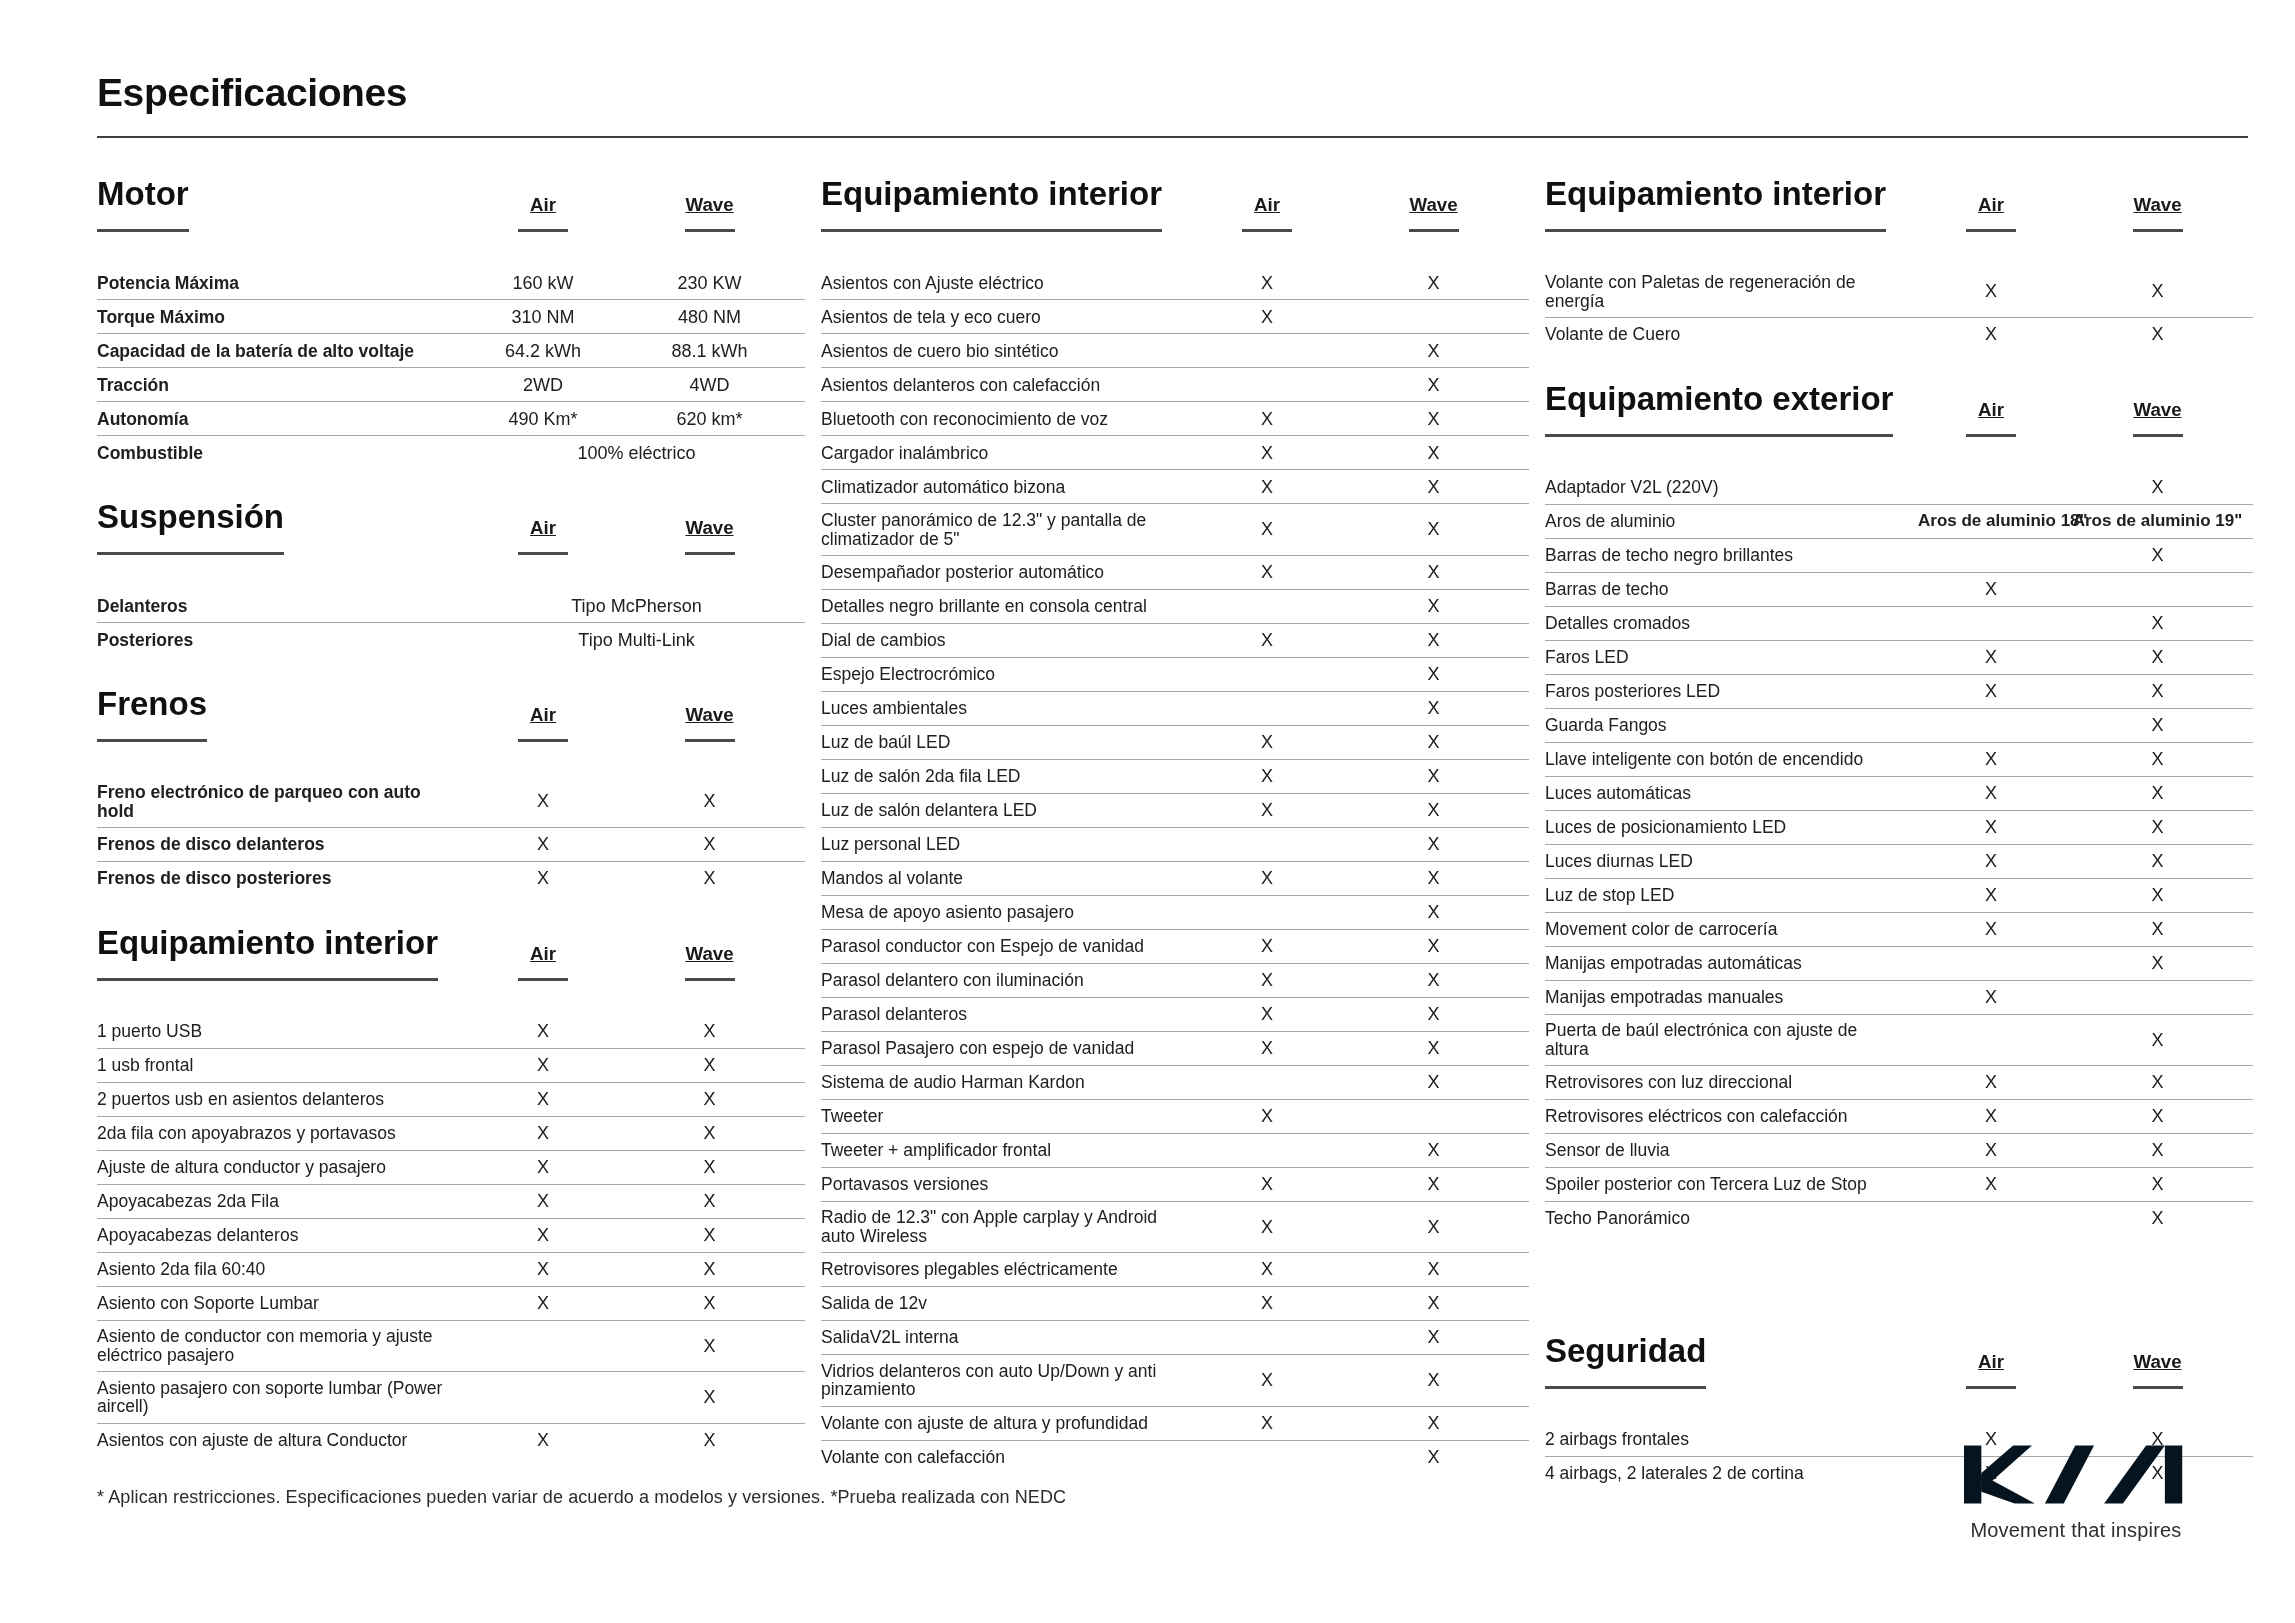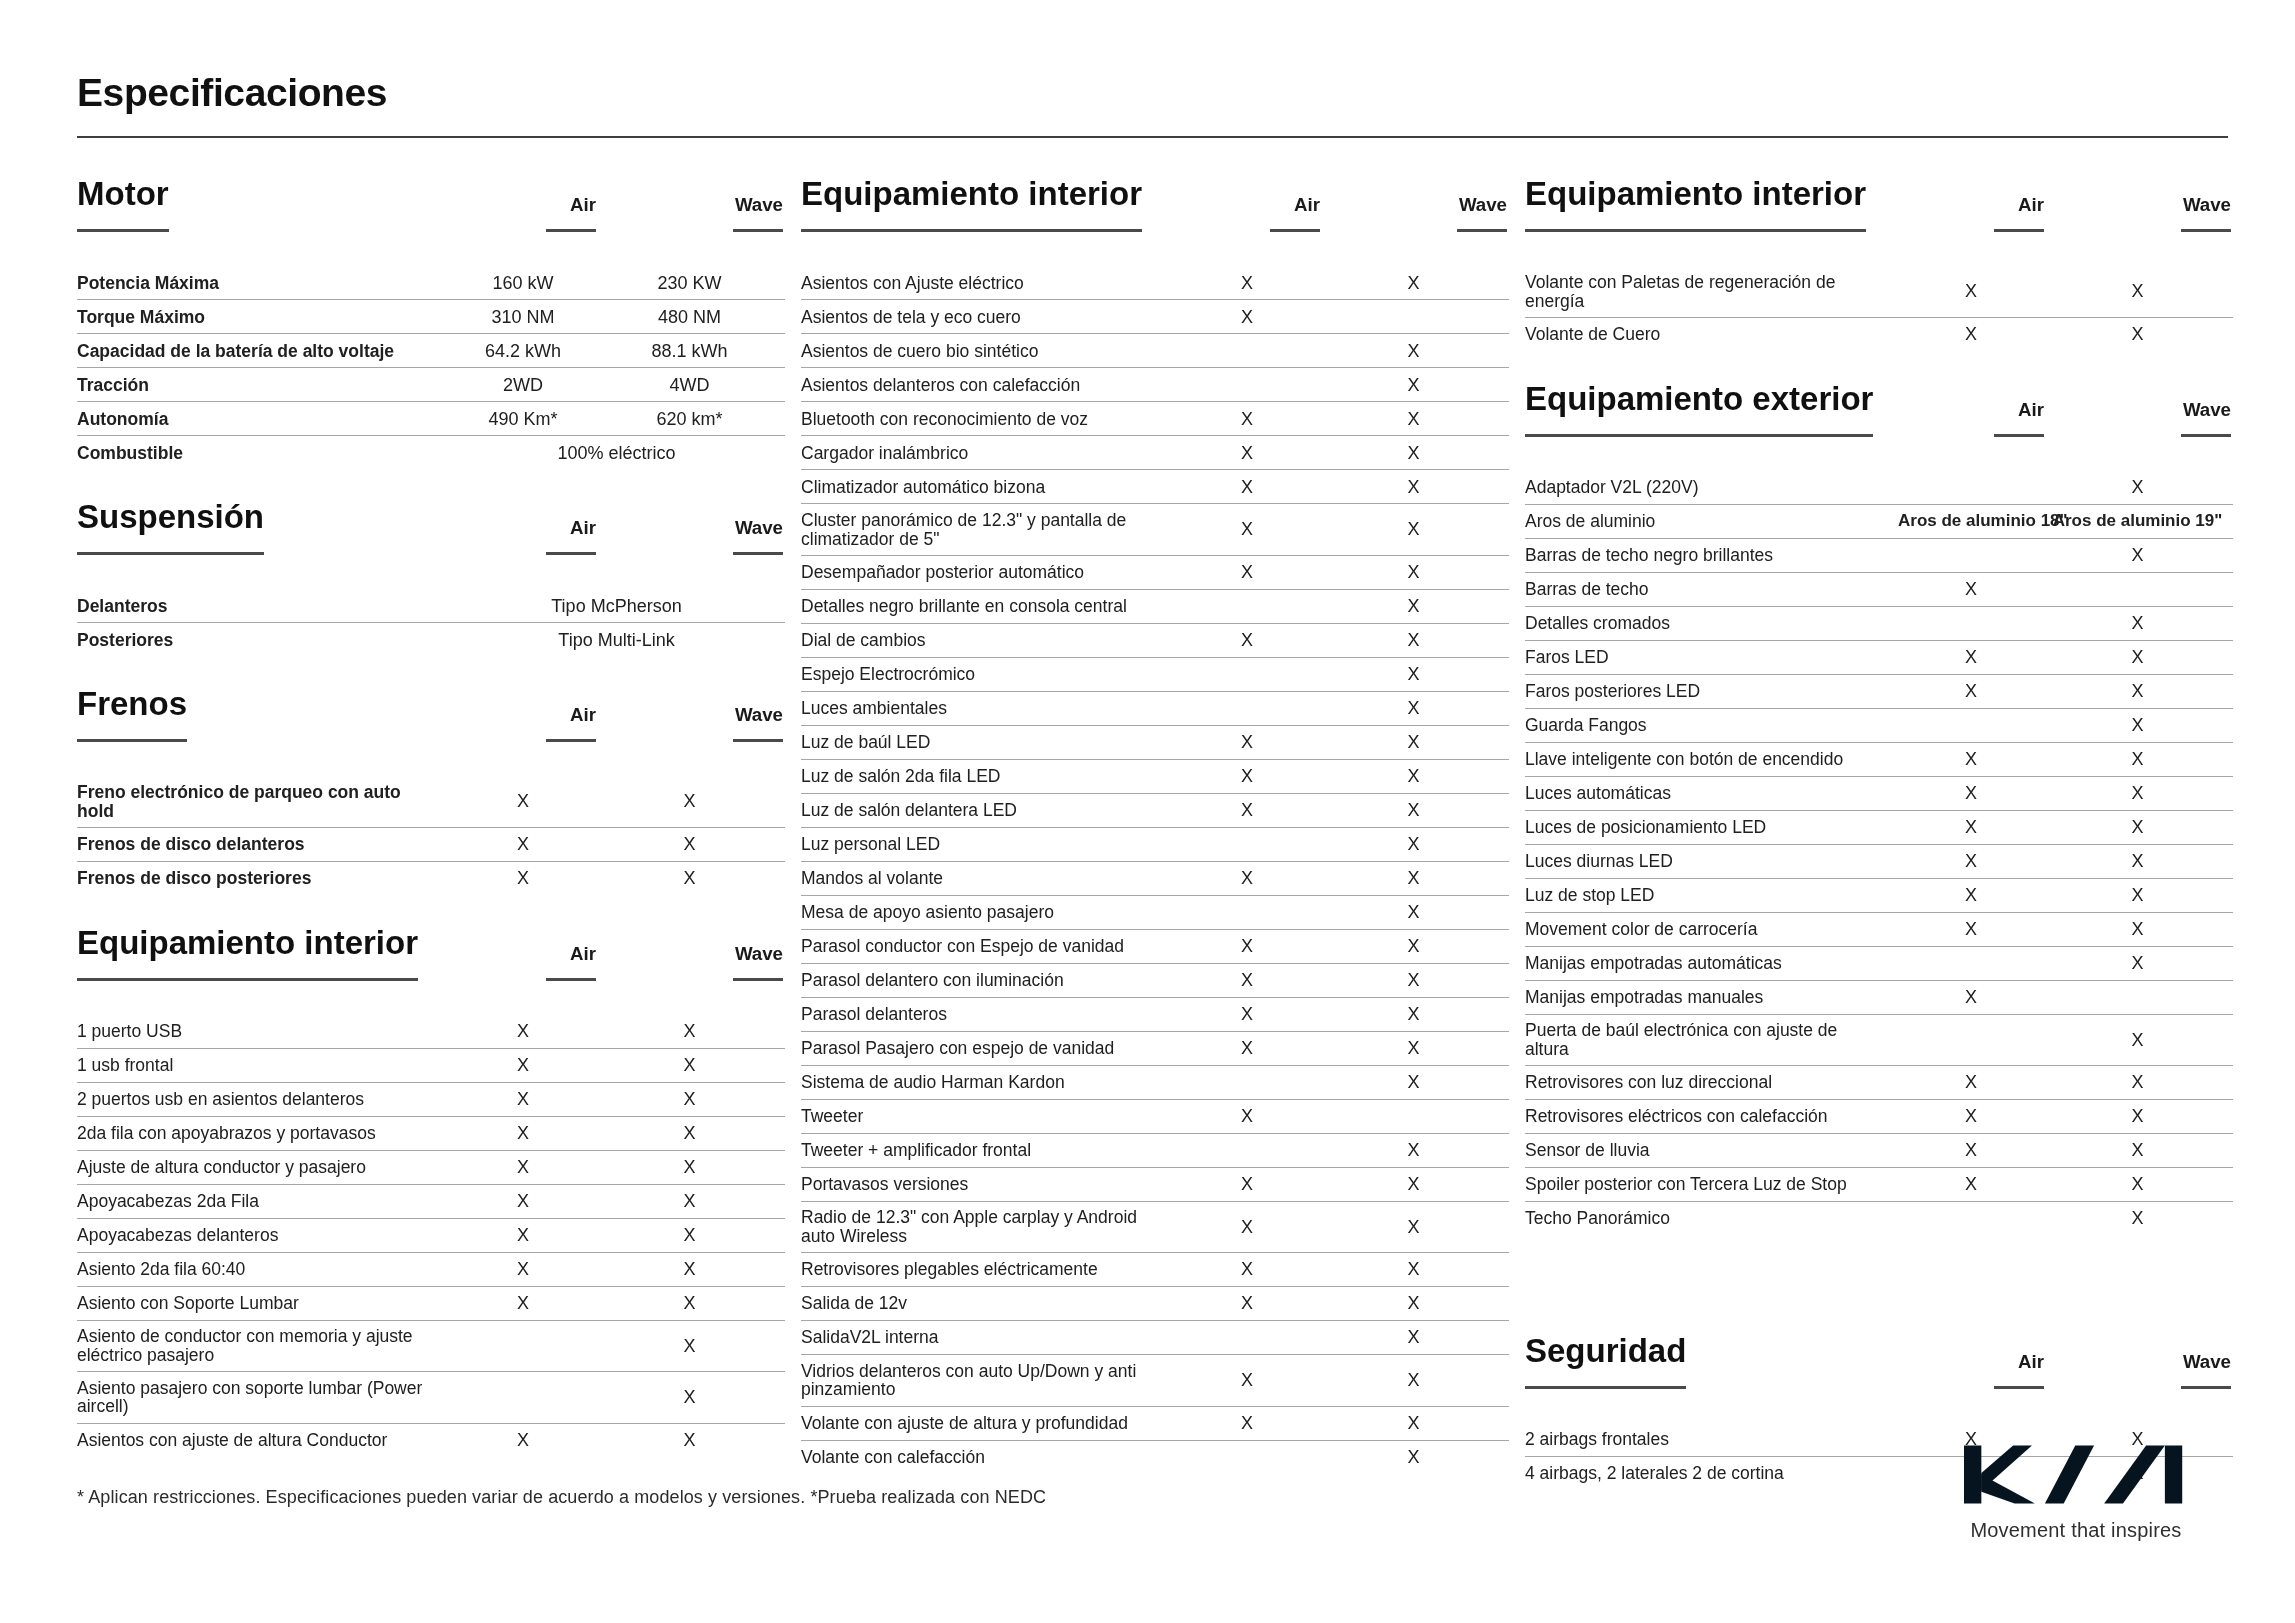--- a/index.html
+++ b/index.html
@@ -1,38 +1,38 @@
 <!DOCTYPE html>
 <html style="font-size:13px"><head>
 <meta charset="utf-8">
 <style>
   html,body{margin:0;padding:0;}
   body{
     width:2295px;height:1623px;background:#ffffff;overflow:hidden;position:relative;
     font-family:"Liberation Sans", sans-serif;color:#1c1c1c;
     -webkit-font-smoothing:antialiased;
   }
-  .page{position:absolute;inset:0;padding:0 32px 0 77px;box-sizing:border-box;}
+  .page{position:absolute;inset:0;padding:0 32px 0 77px;box-sizing:border-box;margin-left:20px;}
   .page-title{font-size:39px;font-weight:bold;letter-spacing:-0.4px;margin:71px 0 0 0;color:#111;}
   .title-rule{height:2.4px;background:#3f3f3f;margin-top:21px;width:2151px;}
   .columns{display:flex;gap:10px;margin-top:37px;align-items:flex-start;}
   .col{width:714px;flex:0 0 714px;}
   .section{margin-top:0;}
   .section + .section{margin-top:29px;}
   .section.extra-gap{margin-top:97px;}
   .sec-head{
     display:grid;grid-template-columns:373px 146px 187px;width:708px;
     align-items:end;
   }
   .sec-title{
     display:inline-block;width:fit-content;white-space:nowrap;
     font-size:33px;font-weight:bold;color:#101010;margin:0;
     padding-bottom:16px;border-bottom:3.2px solid #4a4a4a;
   }
-  .trim{display:flex;flex-direction:column;align-items:flex-end;padding-bottom:0;}
+  .trim{display:flex;flex-direction:column;align-items:center;padding-bottom:0;text-decoration:underline;}
   .trim-label{font-size:18.7px;font-weight:bold;color:#1a1a1a;}
   .trim-rule{width:50px;height:3.2px;background:#4a4a4a;margin-top:13px;}
   .rows{margin-top:34px;width:708px;}
   .row{
     display:grid;grid-template-columns:373px 146px 187px;
     align-items:center;border-bottom:1.6px solid #a6a6a6;
     padding:6.5px 0;min-height:20px;
   }
   .row.last{border-bottom:none;}
   .row .label{font-size:17.5px;line-height:18.7px;color:#202020;padding-right:14.6px;box-sizing:border-box;}

